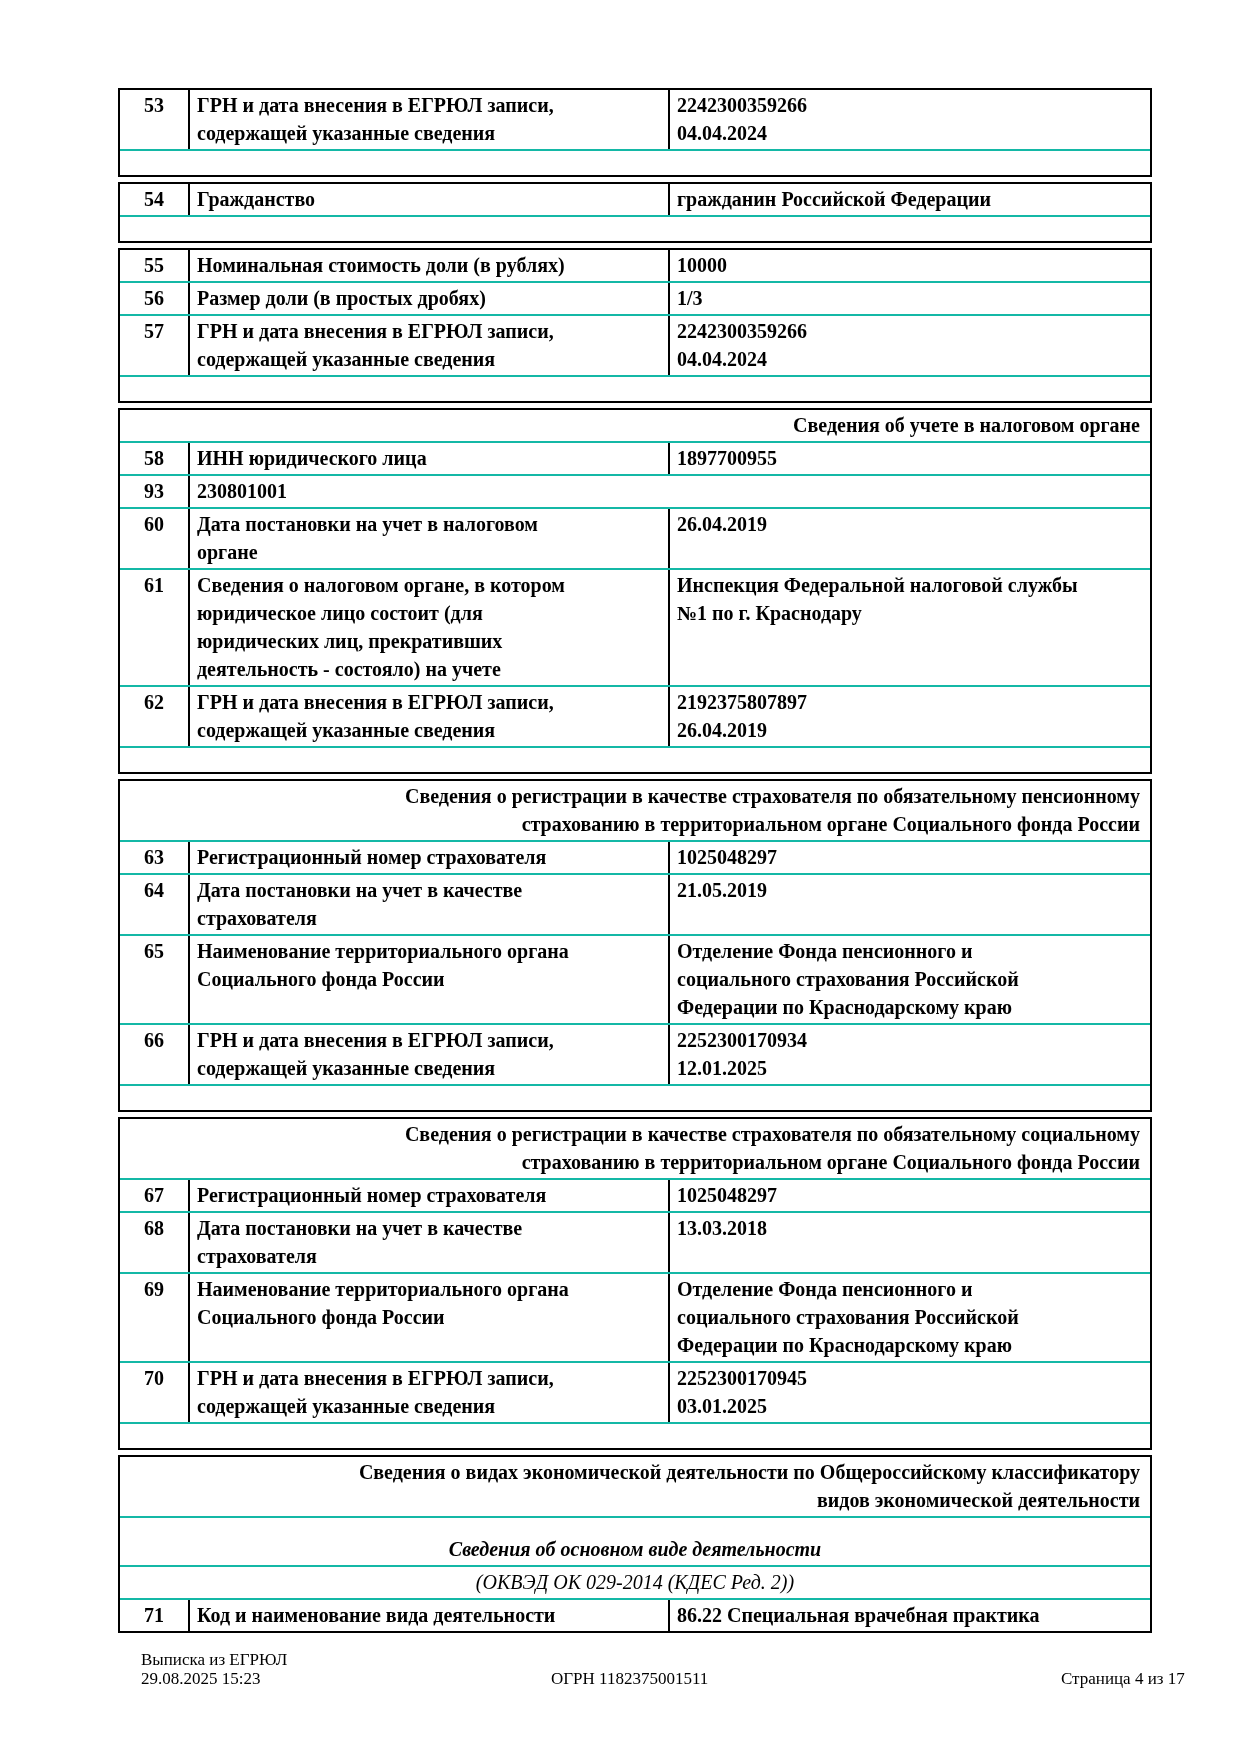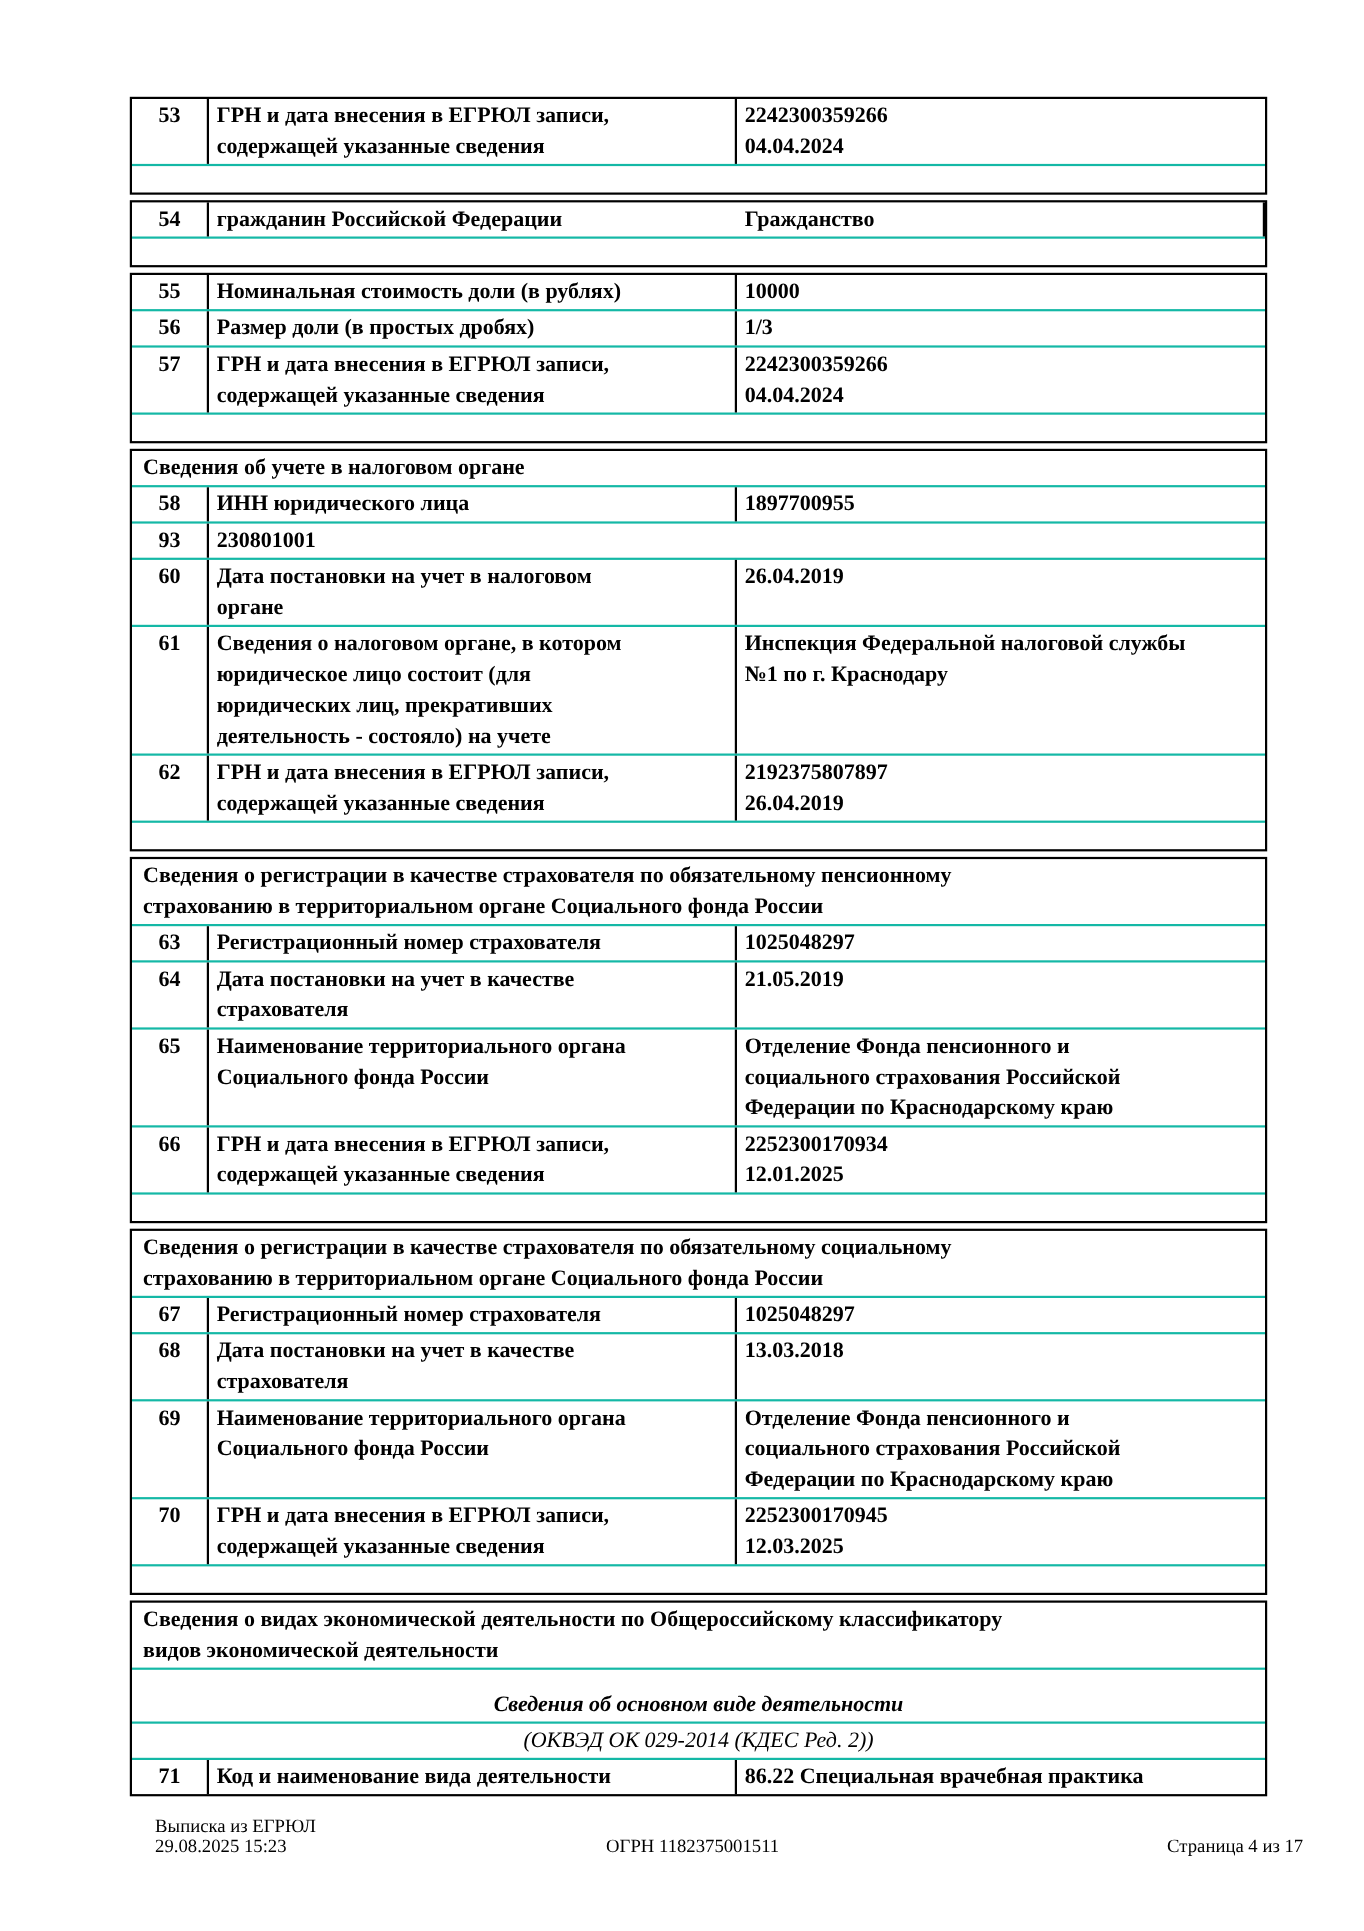--- a/index.html
+++ b/index.html
@@ -16,21 +16,21 @@
   .tr { display: grid; grid-template-columns: 70px 480px 1fr; border-top: 2px solid #14b8a6; }
   .tbl .tr:first-child { border-top: none; }
   .tr.full { display: block; }
   .td, .sect, .sub1, .sub2 {
     font-size: 20px; line-height: 28px;
     white-space: pre-line;
   }
   .td { padding: 1px 7px 2px; font-weight: bold; }
   .td.num { text-align: center; border-right: 2px solid #000; padding-left: 2px; padding-right: 2px; }
   .td.lbl { border-right: 2px solid #000; }
-  .sect { font-weight: bold; text-align: left; padding: 1px 10px 2px; }
+  .sect { font-weight: bold; text-align: right; padding: 1px 10px 2px; }
   .sub1 { font-weight: bold; font-style: italic; text-align: center; padding: 17px 10px 2px; }
   .sub2 { font-style: italic; text-align: center; padding: 1px 10px 2px; }
   .tr.empty { height: 26px; }
   .footer-left { position: absolute; left: 118px; top: 1650px; font-size: 17px; line-height: 19px; margin-left: 23px; }
   .footer-ogrn { position: absolute; left: 551px; top: 1669px; font-size: 17px; line-height: 19px; }
   .footer-page { position: absolute; left: 1061px; top: 1669px; font-size: 17px; line-height: 19px; }
 </style>
 </head>
 <body>
 
@@ -43,22 +43,22 @@
 содержащей указанные сведения</div>
       <div class="td val">2242300359266
 04.04.2024</div>
     </div>
     <div class="tr full empty"></div>
   </div>
 
   <div class="tbl">
     <div class="tr">
       <div class="td num">54</div>
+      <div class="td lbl">Гражданство</div>
       <div class="td val">гражданин Российской Федерации</div>
-      <div class="td lbl">Гражданство</div>
     </div>
     <div class="tr full empty"></div>
   </div>
 
   <div class="tbl">
     <div class="tr">
       <div class="td num">55</div>
       <div class="td lbl">Номинальная стоимость доли (в рублях)</div>
       <div class="td val">10000</div>
     </div>
@@ -165,21 +165,21 @@
 Социального фонда России</div>
       <div class="td val">Отделение Фонда пенсионного и
 социального страхования Российской
 Федерации по Краснодарскому краю</div>
     </div>
     <div class="tr">
       <div class="td num">70</div>
       <div class="td lbl">ГРН и дата внесения в ЕГРЮЛ записи,
 содержащей указанные сведения</div>
       <div class="td val">2252300170945
-12.03.2025</div>
+03.01.2025</div>
     </div>
     <div class="tr full empty"></div>
   </div>
 
   <div class="tbl">
     <div class="tr full sect">Сведения о видах экономической деятельности по Общероссийскому классификатору
 видов экономической деятельности</div>
     <div class="tr full sub1">Сведения об основном виде деятельности</div>
     <div class="tr full sub2">(ОКВЭД ОК 029-2014 (КДЕС Ред. 2))</div>
     <div class="tr">

